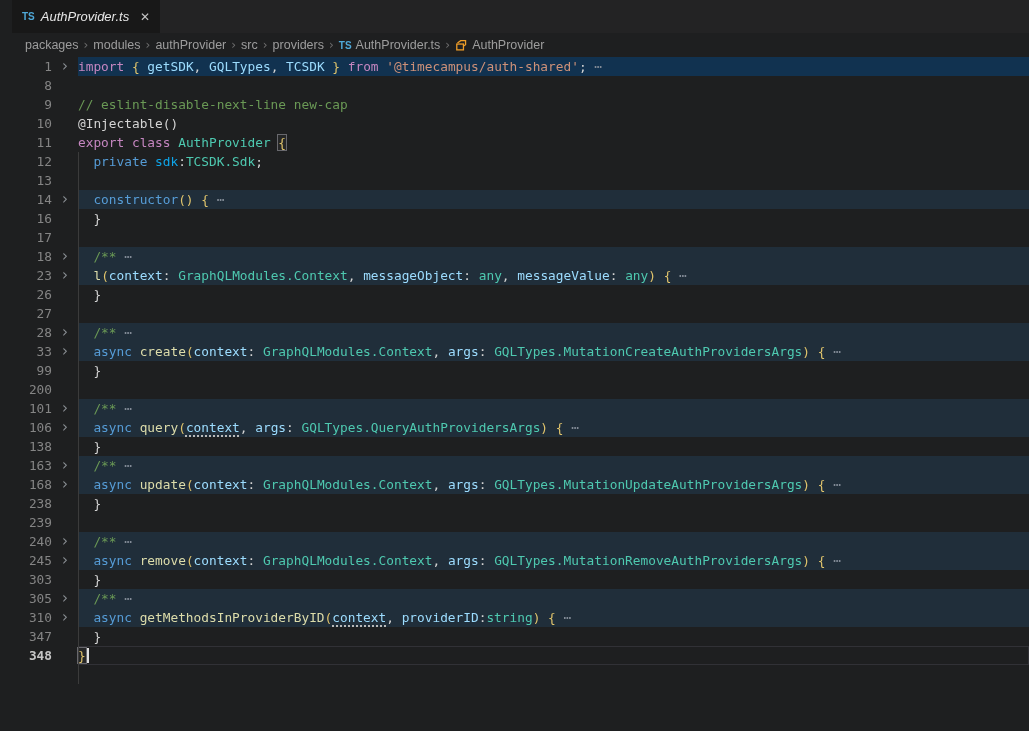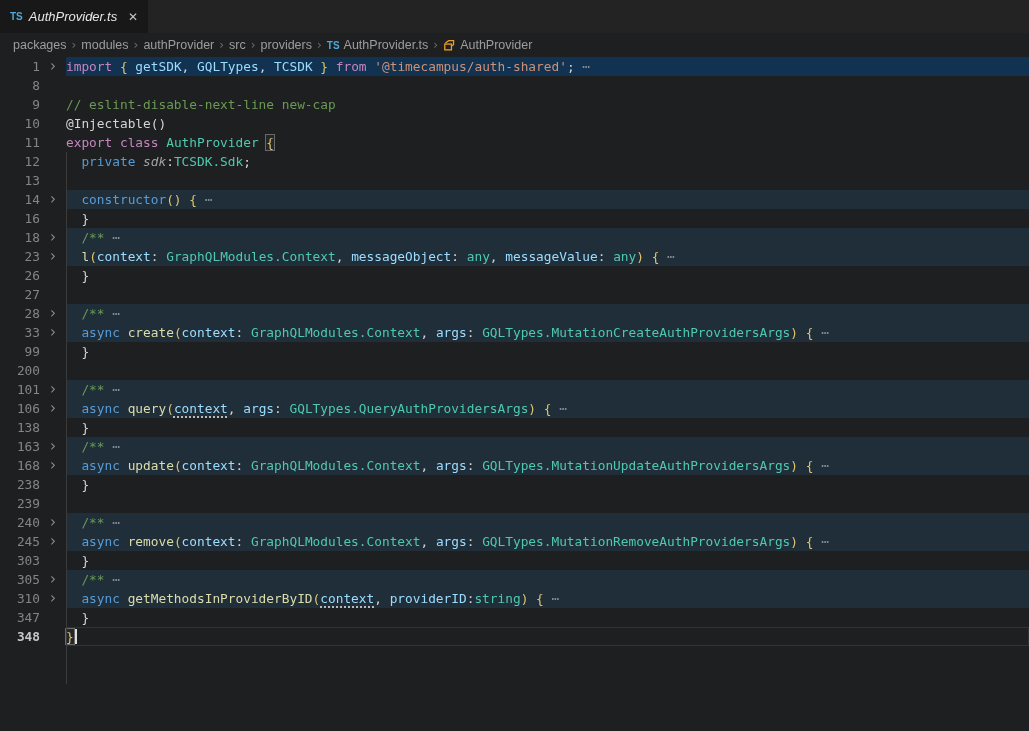--- a/index.html
+++ b/index.html
@@ -2,21 +2,21 @@
 <html><head>
 <meta charset="utf-8">
 <style>
   * { box-sizing: border-box; }
   html,body { margin:0; padding:0; }
   body {
     width:1029px; height:731px; overflow:hidden;
     background:#1e1f20;
     font-family:"DejaVu Sans Mono", monospace;
   }
-  .window { width:1029px; height:731px; display:flex; flex-direction:column; }
+  .window { width:1029px; height:731px; display:flex; flex-direction:column;padding-left:12px; }
 
   
   .tabbar { height:33px; background:#232324; display:flex; flex:none; }
   .tab {
     width:148px; height:33px; background:#181818;
     display:flex; align-items:center; padding:0 10px; gap:6px;
     font-family:"Liberation Sans", sans-serif; cursor:pointer;
   }
   .ts-badge {
     font-family:"Liberation Sans", sans-serif;
@@ -139,21 +139,21 @@
             <span class="lnum">11</span>
             <span class="chev"></span>
           </div>
           <div class="content" style="padding-left: 0ch;"><span class="tok kw" style="color: rgb(197, 134, 192);">export class </span><span class="tok ty" style="color: rgb(78, 201, 176);">AuthProvider </span><span class="tok brm" style="color: rgb(224, 196, 108);">{</span></div>
         </div>
         <div class="row">
           <div class="gutter">
             <span class="lnum">12</span>
             <span class="chev"></span>
           </div>
-          <div class="content" style="padding-left: 2ch;"><span class="tok kb" style="color: rgb(86, 156, 214); margin-top: 8px;">private </span><span class="tok vr" style="color: #a3a3a3; font-style: italic;">sdk</span><span class="tok pl" style="color: rgb(212, 212, 212);">:</span><span class="tok ty" style="color: rgb(78, 201, 176);">TCSDK.Sdk</span><span class="tok pl" style="color: rgb(212, 212, 212);">;</span></div>
+          <div class="content" style="padding-left: 2ch;"><span class="tok kb" style="color: rgb(86, 156, 214); margin-top: 8px;">private </span><span class="tok vr" style="color: #0ea5e9;">sdk</span><span class="tok pl" style="color: rgb(212, 212, 212);">:</span><span class="tok ty" style="color: rgb(78, 201, 176);">TCSDK.Sdk</span><span class="tok pl" style="color: rgb(212, 212, 212);">;</span></div>
         </div>
         <div class="row">
           <div class="gutter">
             <span class="lnum">13</span>
             <span class="chev"></span>
           </div>
           <div class="content" style="padding-left: 2ch;"></div>
         </div>
         <div class="row">
           <div class="gutter">
@@ -161,20 +161,27 @@
             <span class="chev">›</span>
           </div>
           <div class="content bg-fold" style="padding-left: 2ch;"><span class="tok kb" style="color: rgb(86, 156, 214);">constructor</span><span class="tok br" style="color: rgb(224, 196, 108);">() {</span><span class="tok el" style="color: rgb(130, 139, 150);"> ⋯</span></div>
         </div>
         <div class="row">
           <div class="gutter">
             <span class="lnum">16</span>
             <span class="chev"></span>
           </div>
           <div class="content" style="padding-left: 2ch;"><span class="tok pl" style="color: rgb(212, 212, 212);">}</span></div>
+        </div>
+        <div class="row">
+          <div class="gutter">
+            <span class="lnum">17</span>
+            <span class="chev"></span>
+          </div>
+          <div class="content" style="padding-left: 2ch;"></div>
         </div>
         <div class="row">
           <div class="gutter">
             <span class="lnum">18</span>
             <span class="chev">›</span>
           </div>
           <div class="content bg-fold" style="padding-left: 2ch;"><span class="tok cm" style="color: rgb(106, 153, 85);">/**</span><span class="tok el" style="color: rgb(130, 139, 150);"> ⋯</span></div>
         </div>
         <div class="row">
           <div class="gutter">

